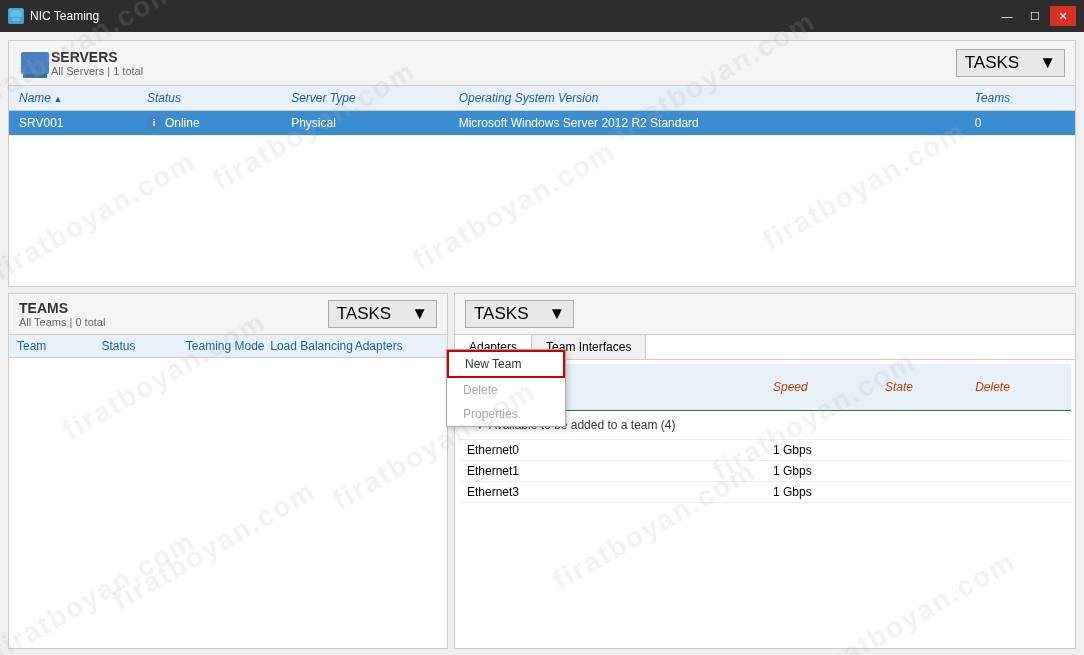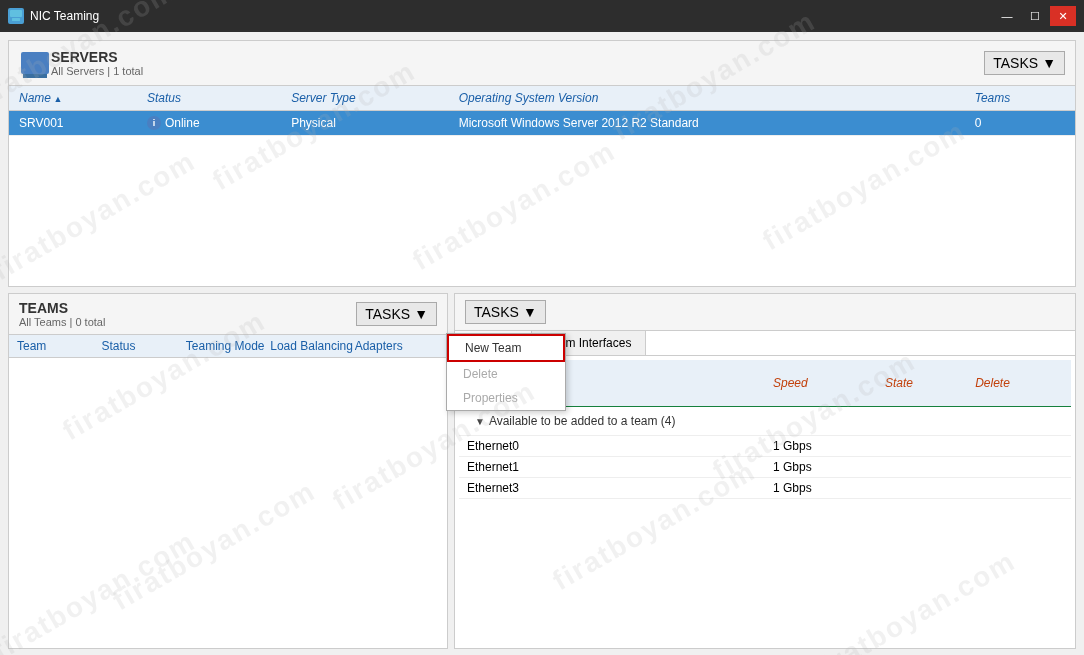--- a/index.html
+++ b/index.html
@@ -115,25 +115,25 @@
       color: #333;
     }
     .panel-subtitle {
       font-size: 11px;
       color: #666;
     }
     .tasks-btn {
       background: #e8e8e8;
       border: 1px solid #aaa;
       padding: 3px 8px;
-      font-size: 14px;
+      font-size: 17px;
       cursor: pointer;
       display: flex;
       align-items: center;
-      gap: 4px;
+      gap: 20px;
     }
     table {
       width: 100%;
       border-collapse: collapse;
     }
     thead tr {
       background: #e8f0f8;
       font-style: italic;
     }
     thead th {
@@ -458,21 +458,21 @@
               <td></td>
               <td></td>
             </tr>
           </tbody>
         </table>
       </div>
     </div>
   </div>
 </div>
 
-<div class="dropdown-menu" style="left: 446px; top: 333px;">
+<div class="dropdown-menu" style="left: 446px; top: 349px;">
   <div class="dropdown-item highlighted">New Team</div>
   <div class="dropdown-item disabled">Delete</div>
   <div class="dropdown-item disabled">Properties</div>
 </div>
 
 <div class="watermark">
   <span class="watermark-text" style="top:30px; left:-40px;">firatboyan.com</span>
   <span class="watermark-text" style="top:110px; left:200px;">firatboyan.com</span>
   <span class="watermark-text" style="top:60px; left:600px;">firatboyan.com</span>
   <span class="watermark-text" style="top:200px; left:-20px;">firatboyan.com</span>

